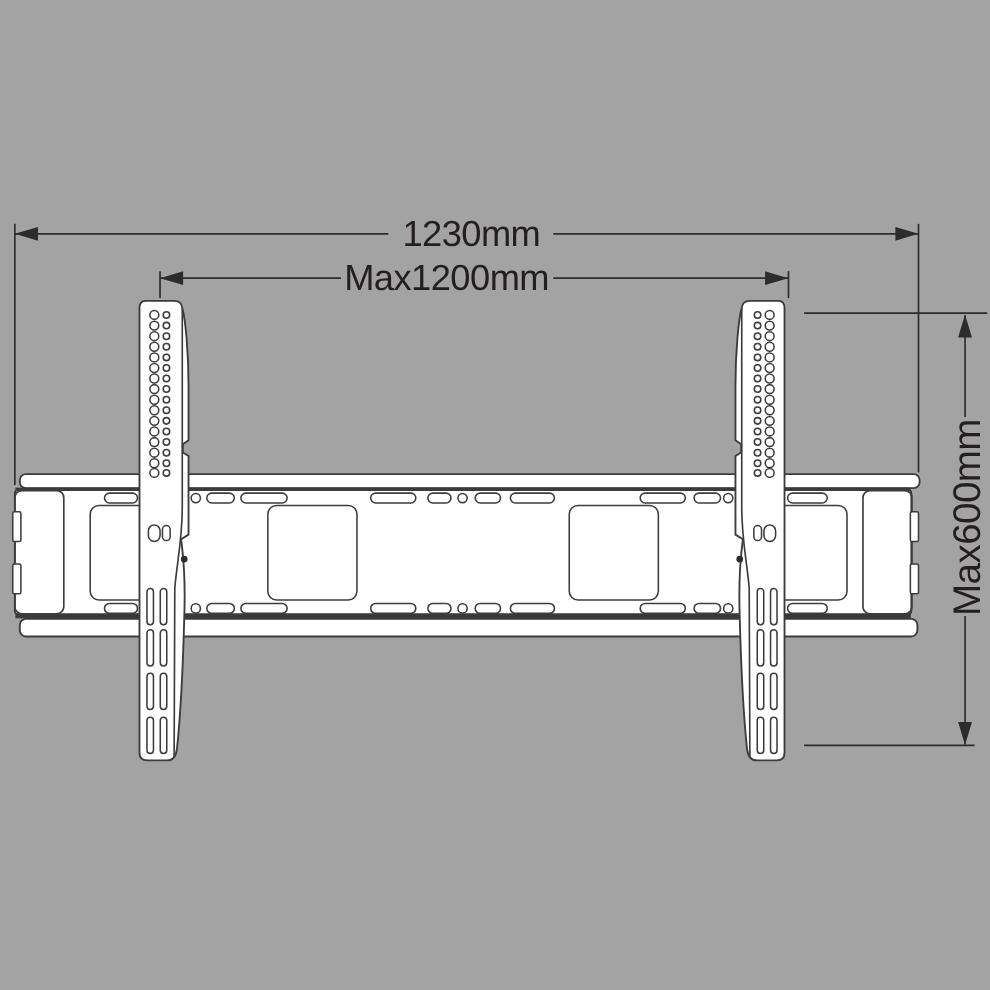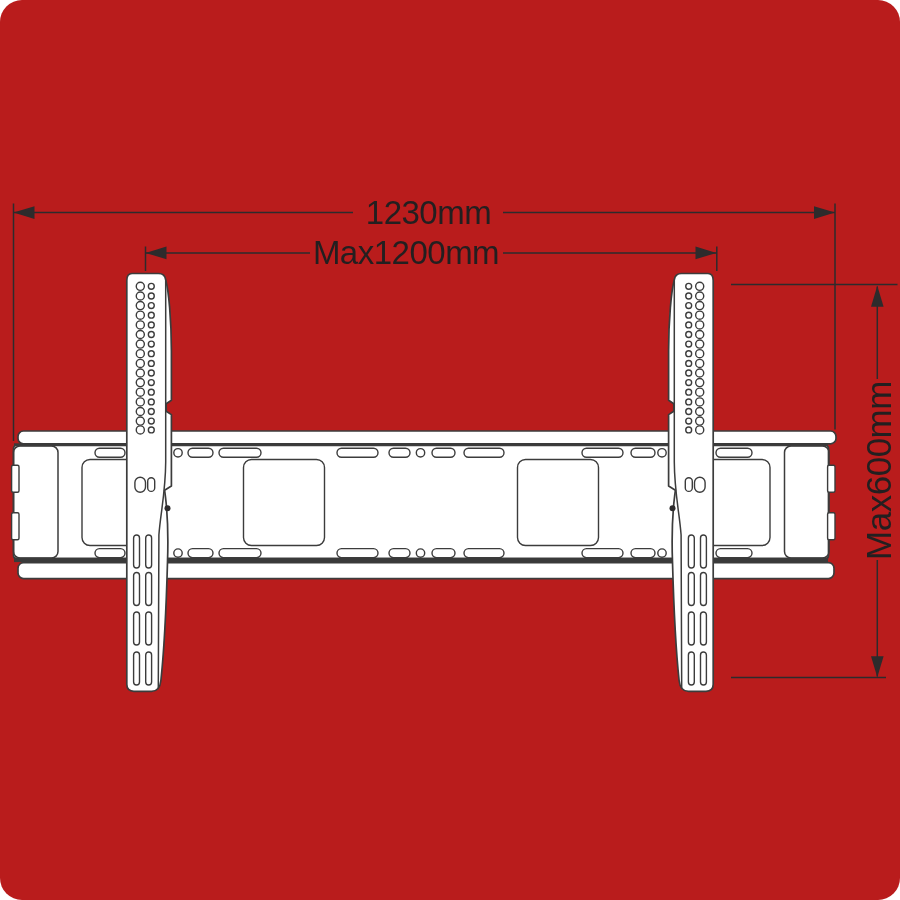--- a/index.html
+++ b/index.html
@@ -4,23 +4,22 @@
 <style>
   html, body {
     margin: 0;
     padding: 0;
     background: #ffffff;
   }
   .stage {
     position: relative;
     width: 900px;
     height: 900px;
-    background: #b91c1c;
+    background: #a3a3a3;
     overflow: hidden;
-    border-radius: 22px;
   }
   svg { display: block; }
   .outline {
     fill: #ffffff;
     stroke: #3c3c3c;
     stroke-width: 1.7;
     stroke-linejoin: round;
   }
   .thin {
     fill: none;

